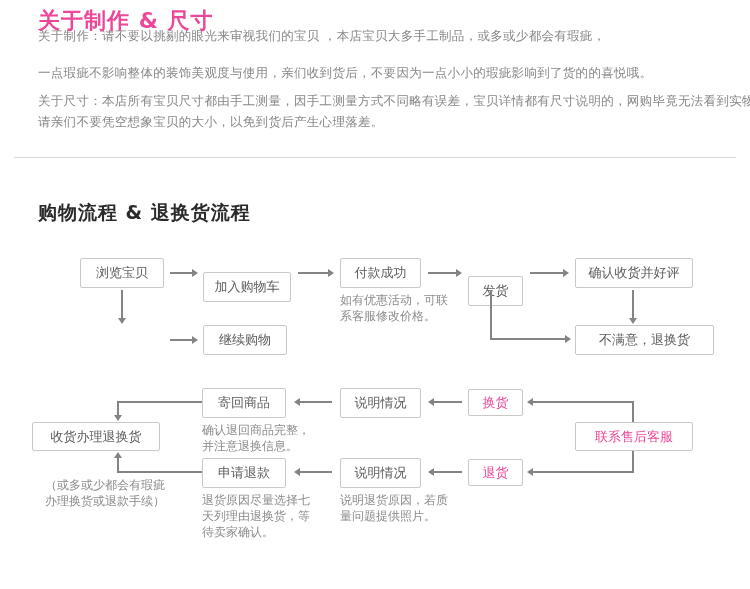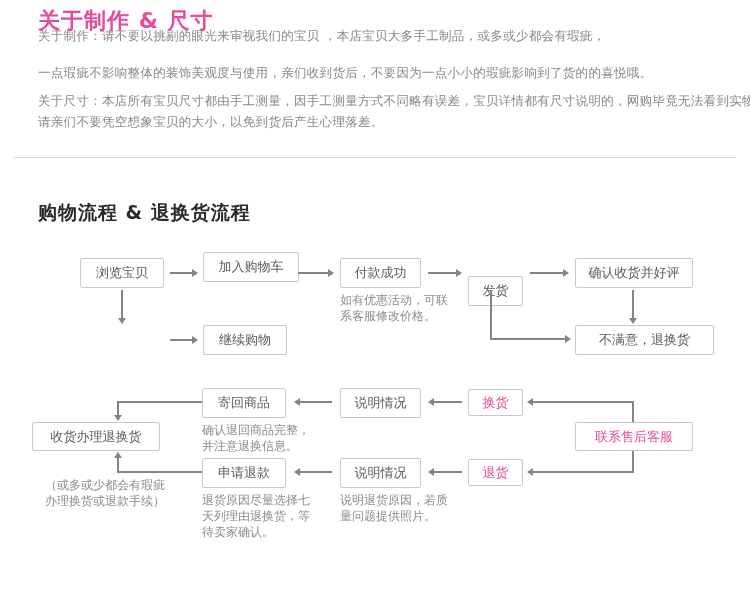--- a/index.html
+++ b/index.html
@@ -31,21 +31,21 @@
   <div class="para" style="top:28px">关于制作：请不要以挑剔的眼光来审视我们的宝贝 ，本店宝贝大多手工制品，或多或少都会有瑕疵，</div>
   <div class="para" style="top:65px">一点瑕疵不影响整体的装饰美观度与使用，亲们收到货后，不要因为一点小小的瑕疵影响到了货的的喜悦哦。</div>
   <div class="para" style="top:93px">关于尺寸：本店所有宝贝尺寸都由手工测量，因手工测量方式不同略有误差，宝贝详情都有尺寸说明的，网购毕竟无法看到实物，</div>
   <div class="para" style="top:114px">请亲们不要凭空想象宝贝的大小，以免到货后产生心理落差。</div>
 
   <div class="divider"></div>
 
   <div class="h2">购物流程 &amp; 退换货流程</div>
 
   <div class="box" style="left:80px;top:258px;width:84px">浏览宝贝</div>
-  <div class="box" style="left:203px;top:252px;width:96px">加入购物车</div>
+  <div class="box" style="left:203px;top:272px;width:88px">加入购物车</div>
   <div class="box" style="left:340px;top:258px;width:81px">付款成功</div>
   <div class="box" style="left:468px;top:276px;width:55px">发货</div>
   <div class="box" style="left:575px;top:258px;width:118px">确认收货并好评</div>
 
   <div class="hline" style="left:170px;top:272px;width:22px"></div>
   <div class="arr right" style="left:192px;top:269px"></div>
   <div class="hline" style="left:298px;top:272px;width:30px"></div>
   <div class="arr right" style="left:328px;top:269px"></div>
   <div class="hline" style="left:428px;top:272px;width:28px"></div>
   <div class="arr right" style="left:456px;top:269px"></div>

